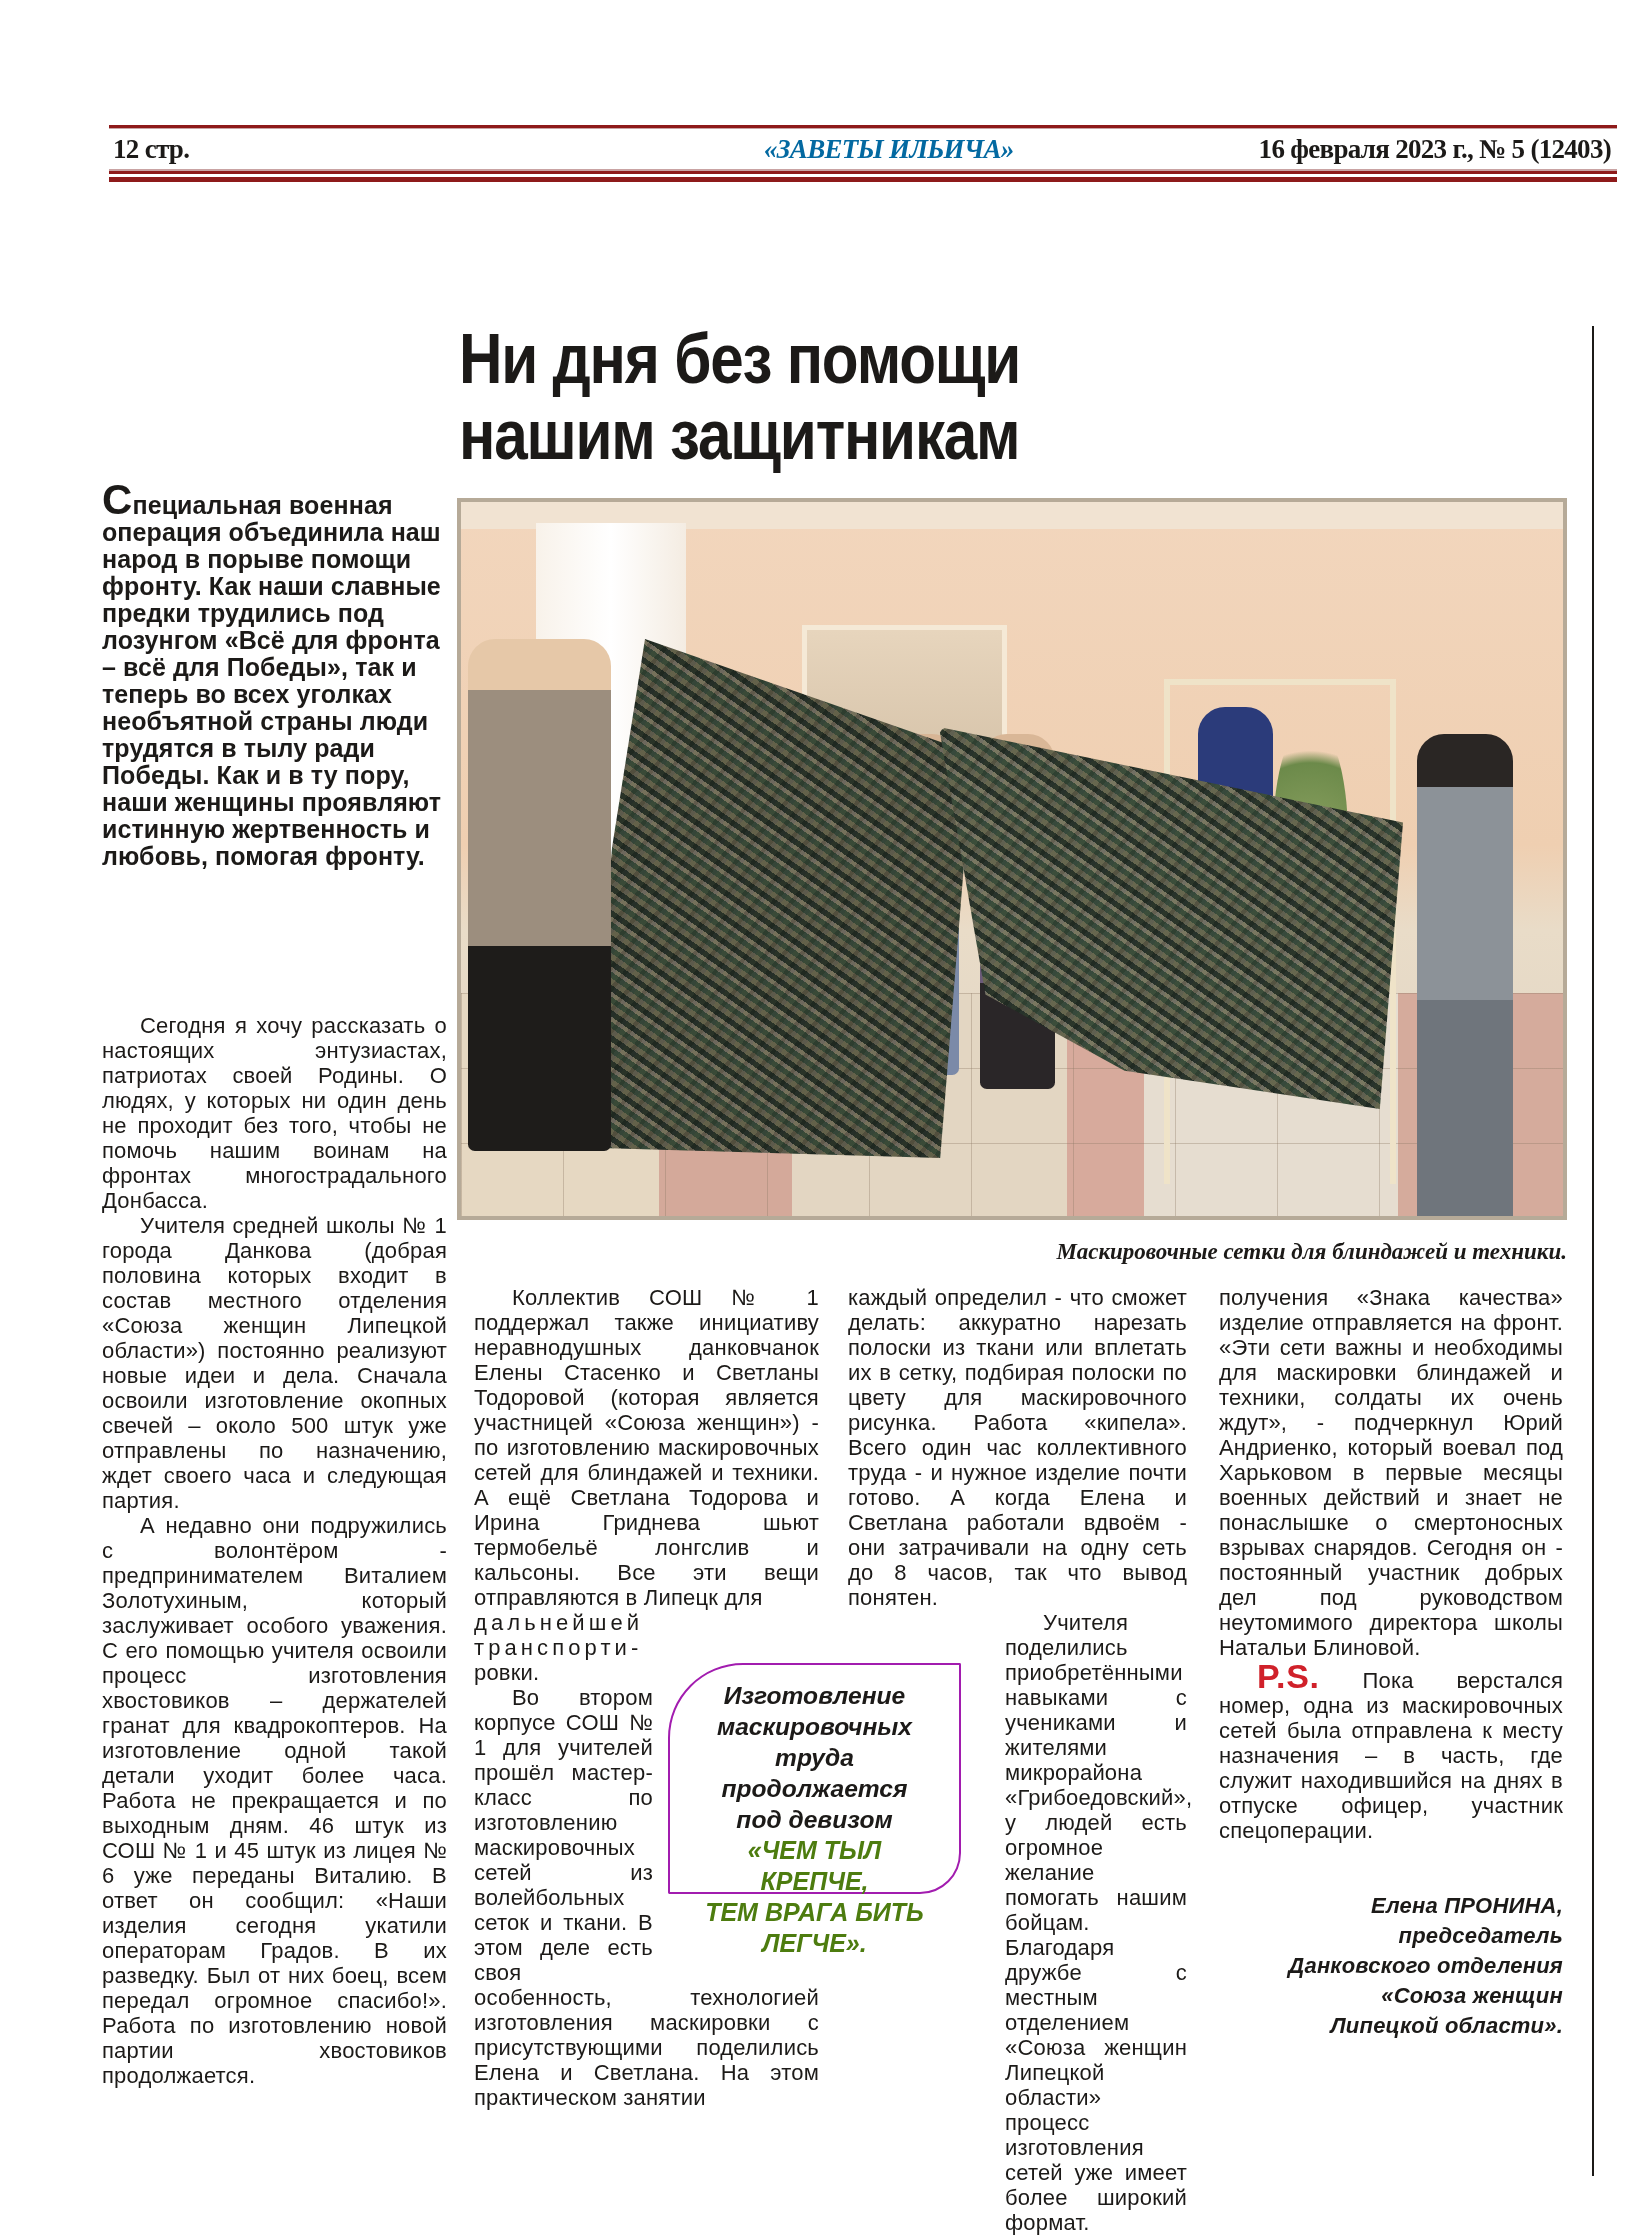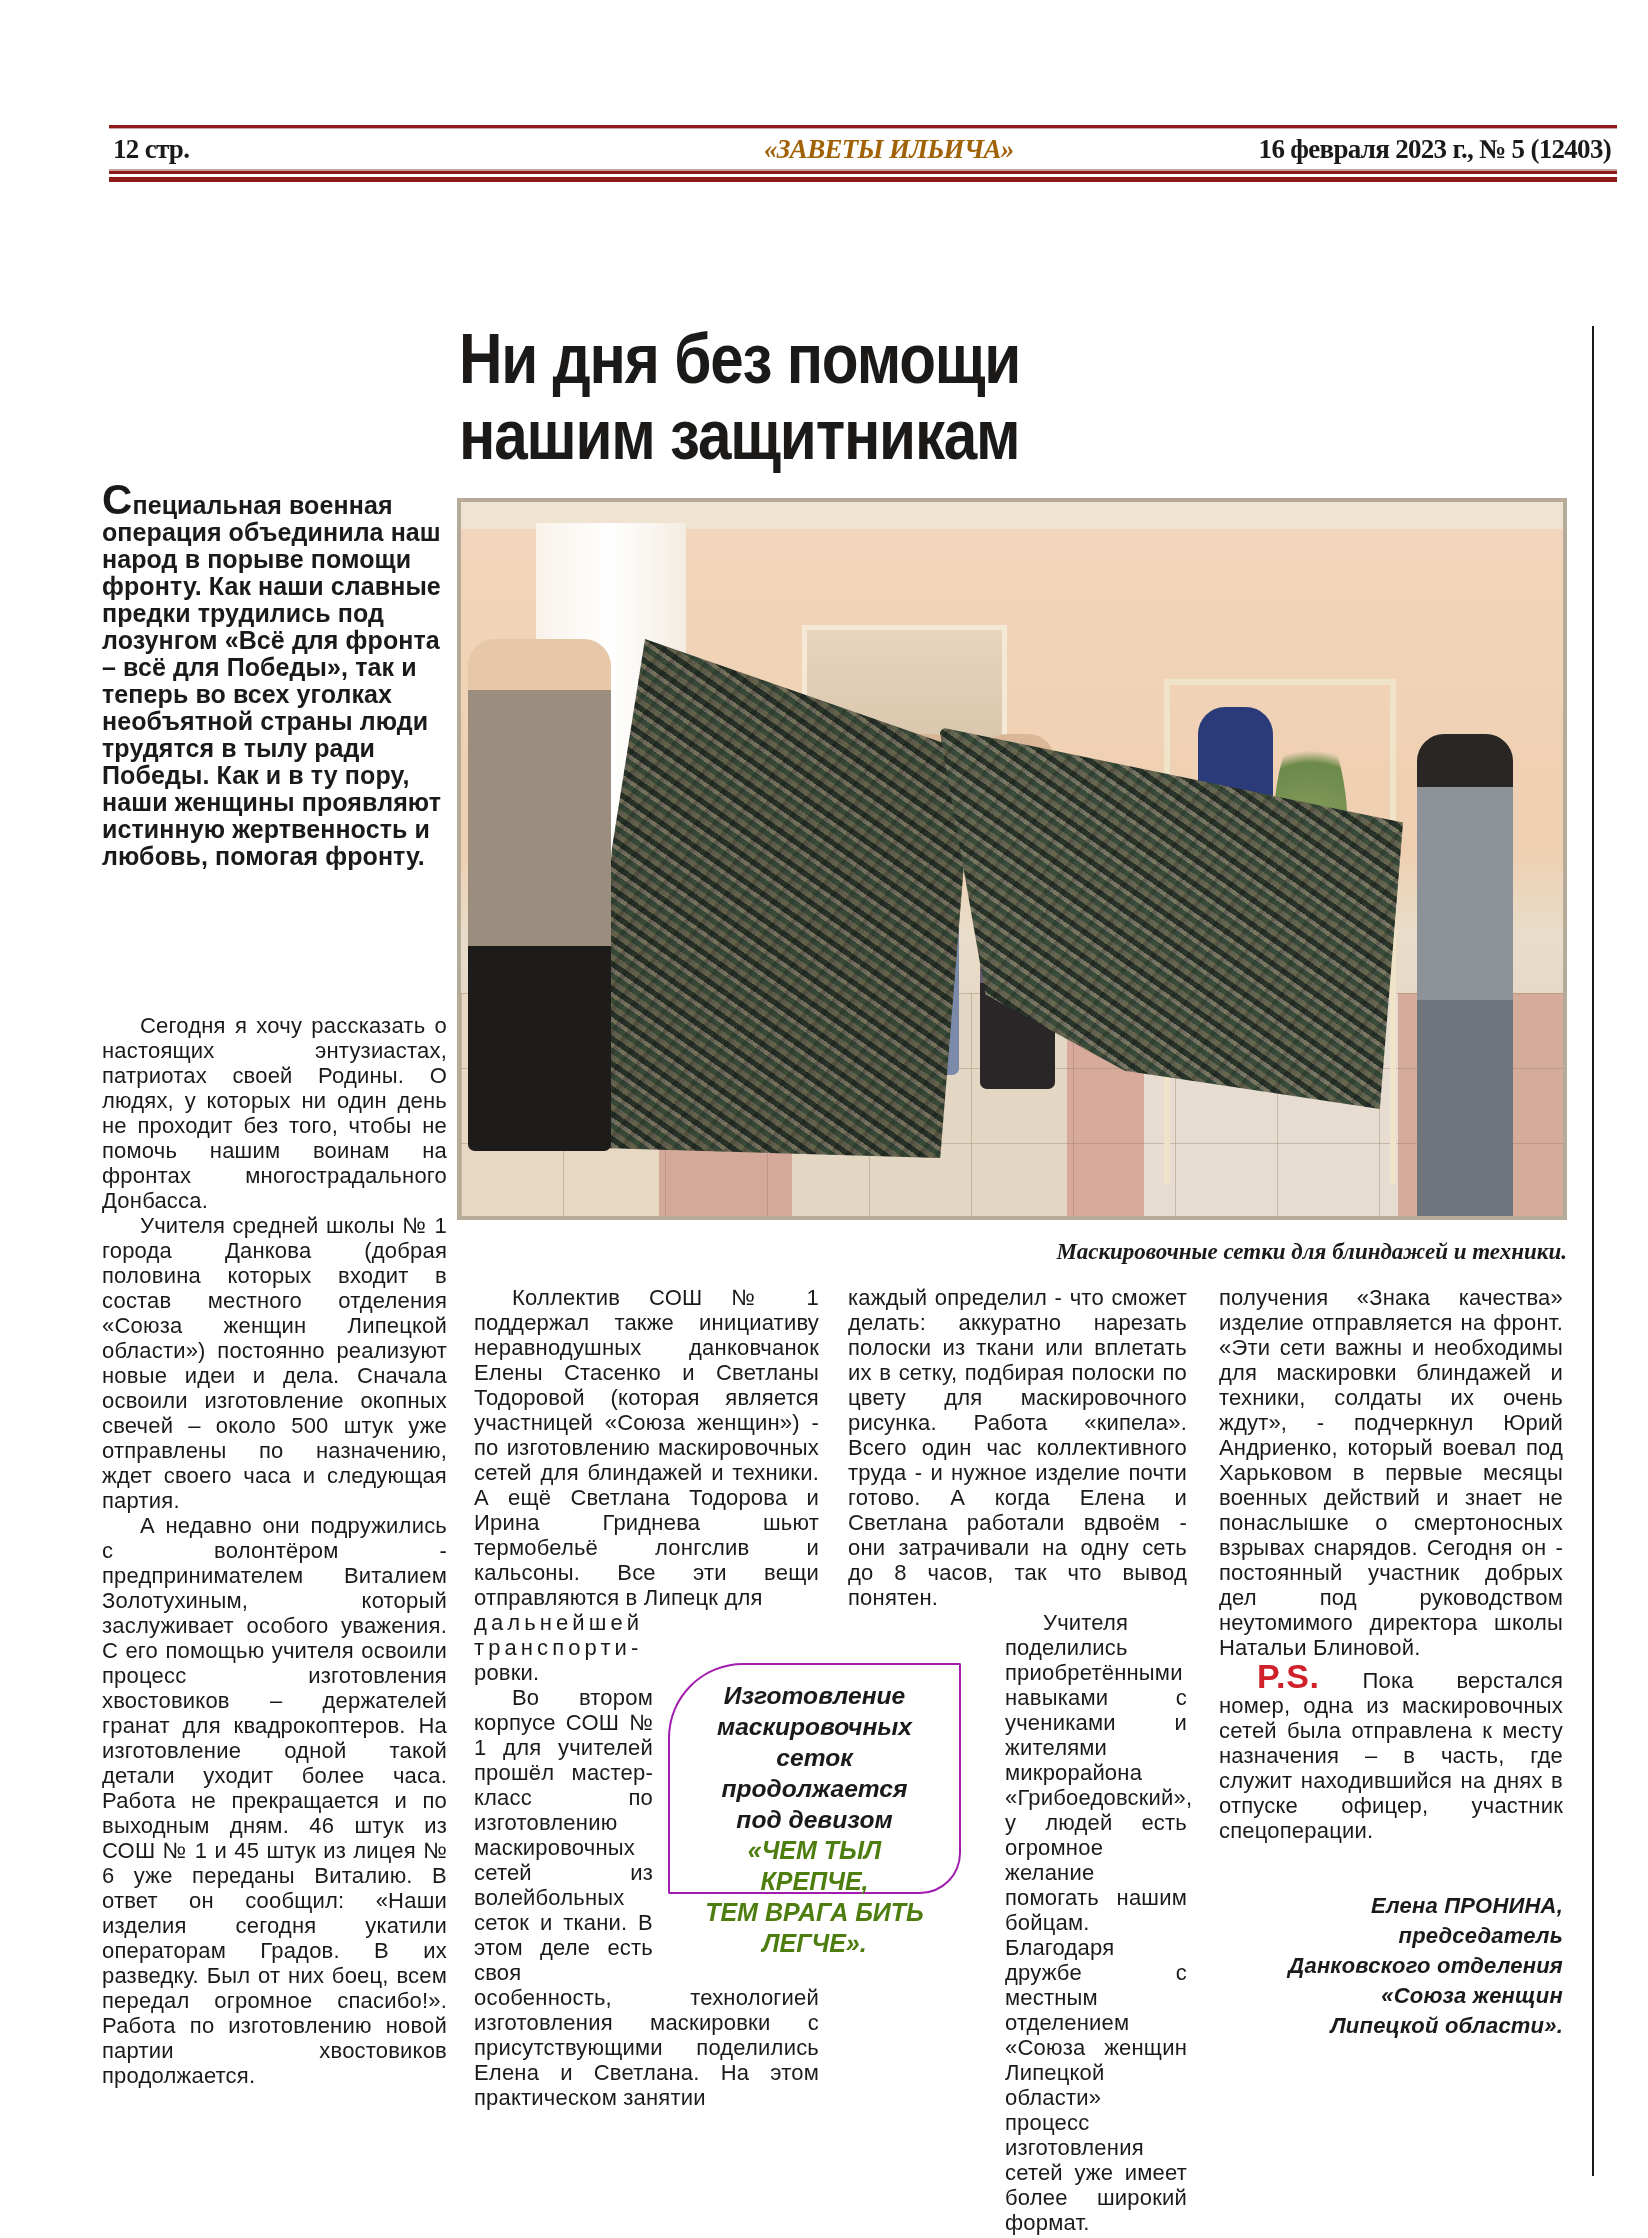--- a/index.html
+++ b/index.html
@@ -9,21 +9,21 @@
   
   .hdr-rule { position: absolute; left: 109px; width: 1508px; background: #8e1a1a; }
   .hdr-rule.r1 { top: 125px; height: 3.4px; }
   .hdr-rule.r1b { top: 128px; height: 1.4px; background: #c9a3a3; }
   .hdr-rule.r2 { top: 169px; height: 2px; background: #c9a3a3; }
   .hdr-rule.r3 { top: 171px; height: 3.4px; }
   .hdr-rule.r4 { top: 177px; height: 4.8px; }
   .hdr-text { position: absolute; top: 130px; height: 38px; line-height: 38px;
               font-family: "Liberation Serif", serif; font-weight: bold; font-size: 27px; }
   .hdr-page { left: 113px; letter-spacing: -0.7px; }
-  .hdr-title { left: 764px; color: #a16207; font-style: italic; letter-spacing: -0.7px; }
+  .hdr-title { left: 764px; color: #0369a1; font-style: italic; letter-spacing: -0.7px; }
   .hdr-date { right: 38px; letter-spacing: -0.7px; }
 
   
   .vrule { position: absolute; left: 1592px; top: 326px; width: 2px; height: 1850px; background: #1c1a18; }
 
   
   .headline { position: absolute; left: 459px; top: 321px; width: 819px;
               font-family: "Liberation Sans", sans-serif; font-weight: bold;
               font-size: 70px; line-height: 76px; letter-spacing: -1.4px;
               transform: scaleX(0.86); transform-origin: left top; }
@@ -151,21 +151,21 @@
   <div class="narrow spaced">транспорти-</div>
   <div class="narrow">ровки.</div>
   <p class="narrow">Во втором корпусе СОШ № 1 для учителей прошёл мастер-класс по изготовлению маскировочных сетей из волейбольных сеток и ткани. В этом деле есть своя</p>
   <div style="text-align:justify;">особенность, технологией изготовления маскировки с присутствующими поделились Елена и Светлана. На этом практическом занятии</div>
 </div>
 
 <div class="pullbox">
   <div class="pull-inner">
     <div class="pull-black">Изготовление</div>
     <div class="pull-black">маскировочных</div>
-    <div class="pull-black">сеток</div>
+    <div class="pull-black">труда</div>
     <div class="pull-black">продолжается</div>
     <div class="pull-black">под девизом</div>
     <div class="pull-red">«ЧЕМ ТЫЛ</div>
     <div class="pull-red">КРЕПЧЕ,</div>
     <div class="pull-red">ТЕМ ВРАГА БИТЬ</div>
     <div class="pull-red">ЛЕГЧЕ».</div>
   </div>
 </div>
 
 <div class="col col3">

